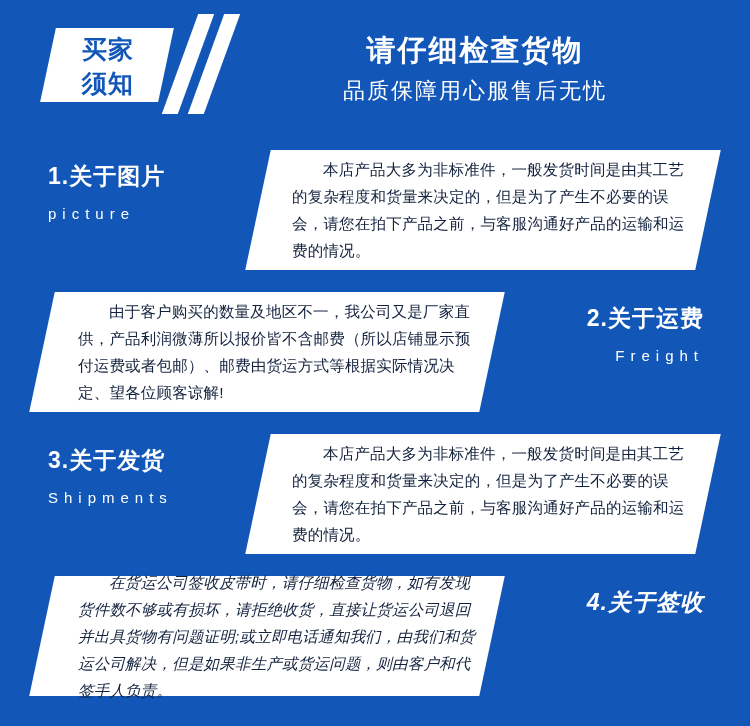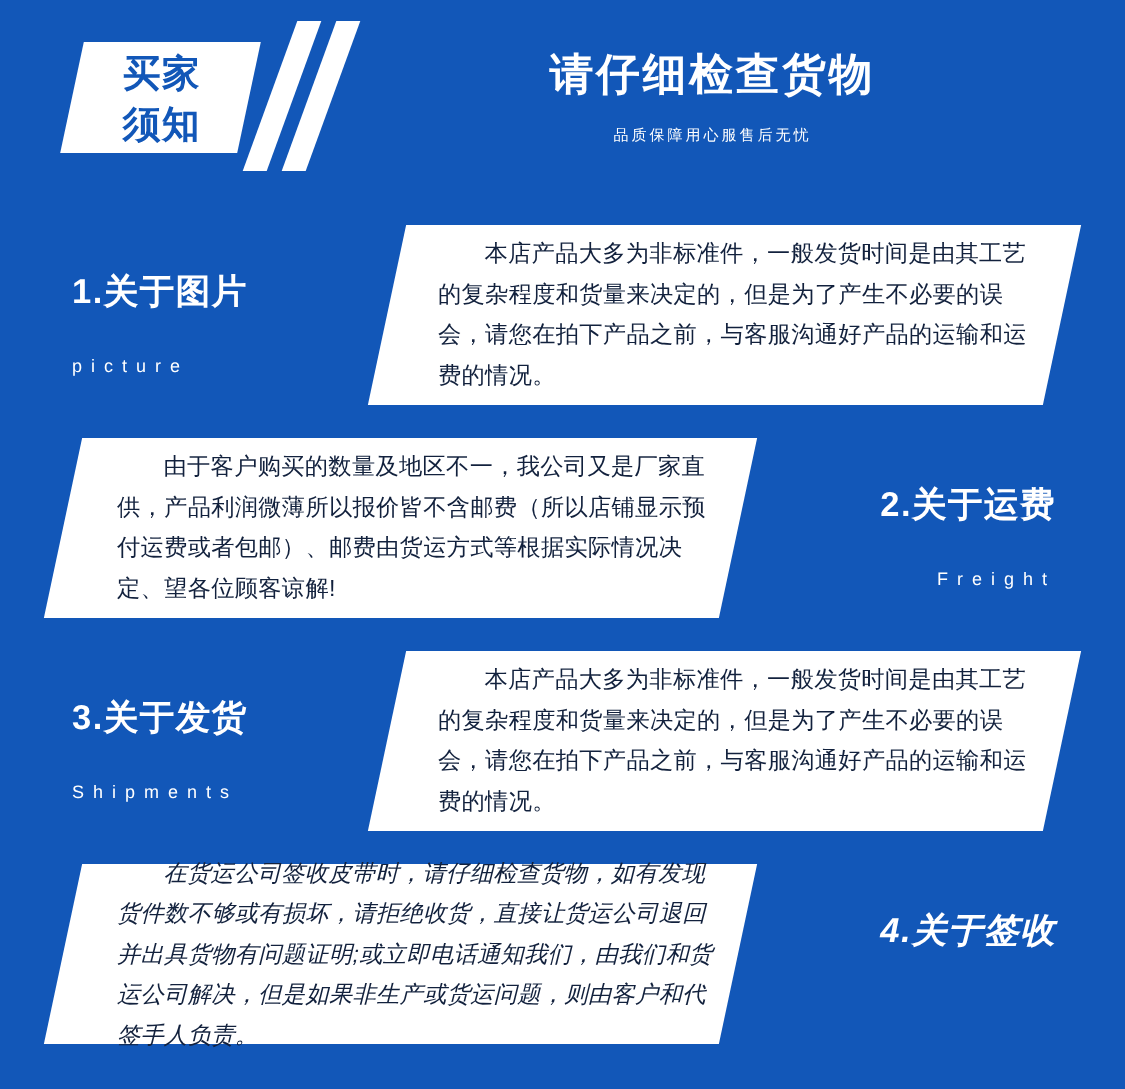--- a/index.html
+++ b/index.html
@@ -53,21 +53,21 @@
     text-align: center;
     color: #ffffff;
   }
   .hdr-title-main {
     font-size: 29px;
     font-weight: bold;
     letter-spacing: 2px;
     line-height: 40px;
   }
   .hdr-title-sub {
-    font-size: 10px;
+    font-size: 22px;
     letter-spacing: 2px;
     margin-top: 10px;
     line-height: 22px;
   }
 
   
   .body-area {
     position: relative;
     width: 750px; height: 600px;
     background: #1257b8;
@@ -118,27 +118,26 @@
     width: 200px;
     color: #ffffff;
   }
   .label.left  { left: 6px;   text-align: left; }
   .label.right { left: 462px; text-align: right; }
   .label-cn {
     font-size: 23px;
     font-weight: bold;
     letter-spacing: 1px;
     line-height: 36px;
-    margin-top: 18px;
   }
   .label-en {
-    font-size: 12px;
+    font-size: 15px;
     letter-spacing: 6px;
     line-height: 24px;
-    margin-top: 20px;
+    margin-top: 8px;
   }
 </style>
 </head>
 <body>
 
 <div class="page">
 
   <div class="header">
     <div class="hdr-badge"></div>
     <div class="hdr-badge-text">

